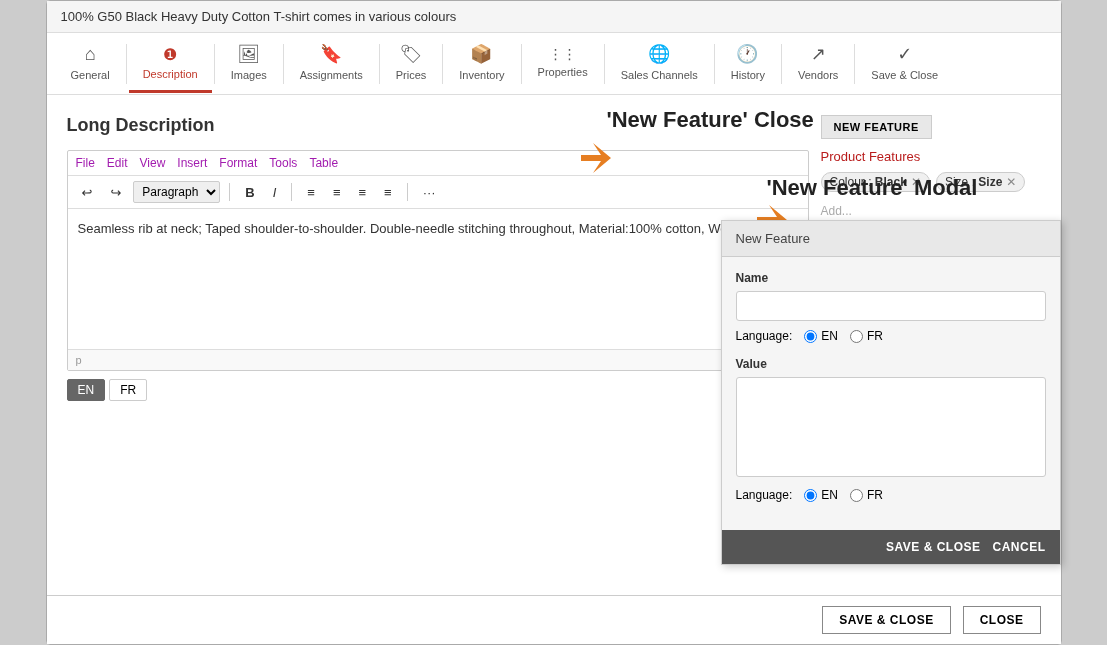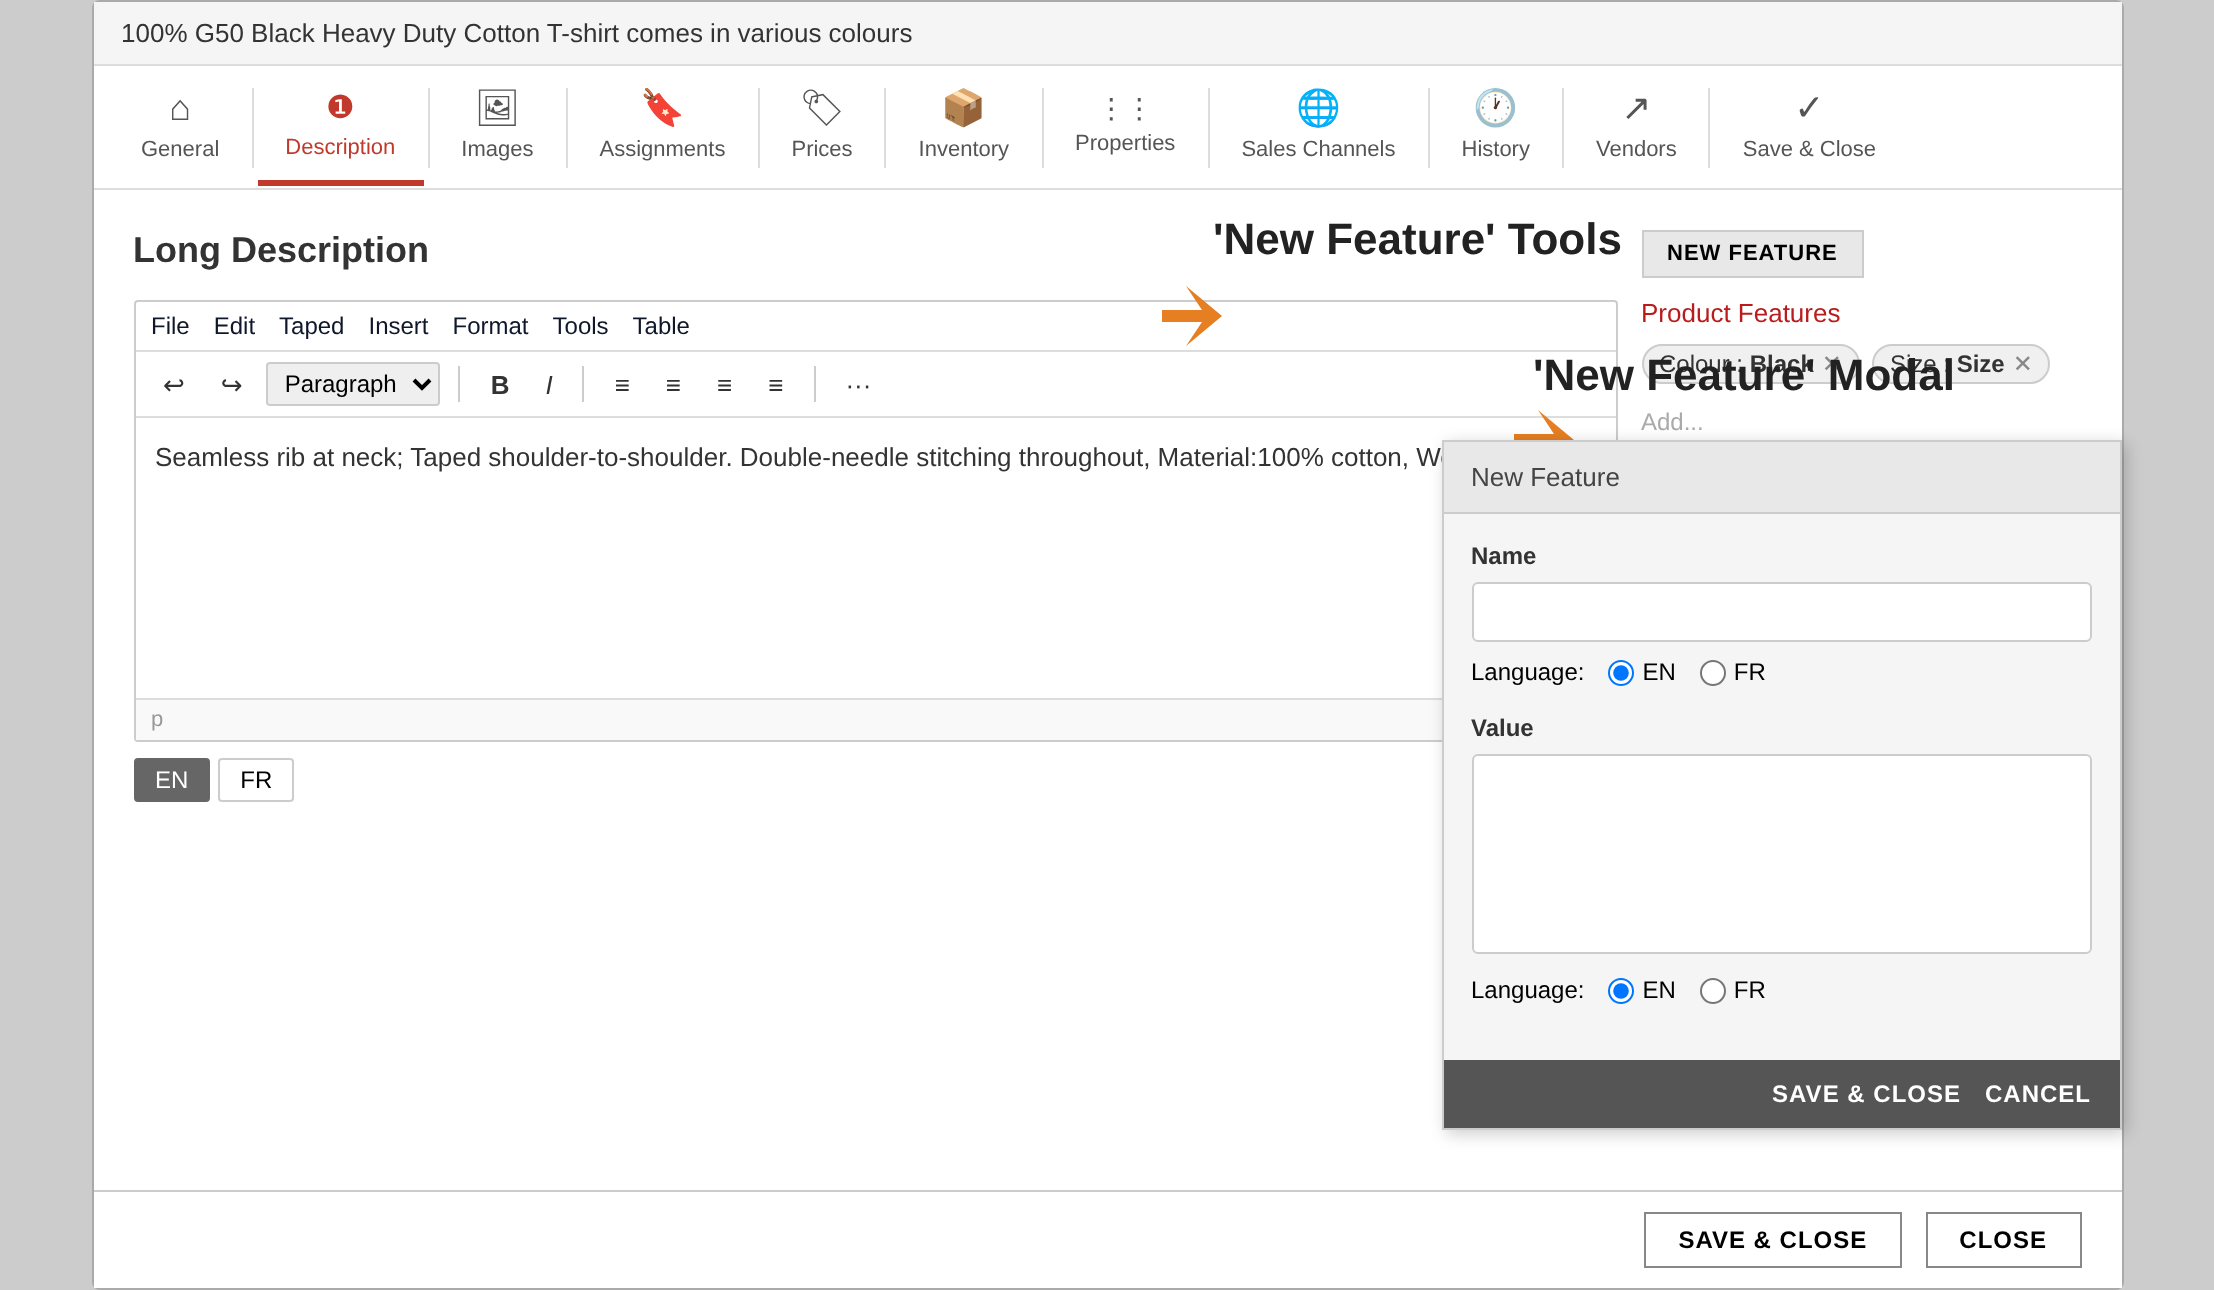--- a/index.html
+++ b/index.html
@@ -15,21 +15,21 @@
     .nav-separator { width: 1px; height: 40px; background: #ddd; margin: 0 2px; }
     .nav-icon { font-size: 18px; }
 
     .content-area { display: flex; flex: 1; padding: 20px; gap: 12px; }
 
     
     .left-panel { flex: 1; min-width: 0; }
     .section-title { font-size: 18px; font-weight: bold; color: #333; margin-bottom: 14px; }
 
     .editor-wrapper { border: 1px solid #ccc; border-radius: 2px; }
-    .editor-menubar { display: flex; gap: 12px; padding: 5px 8px; border-bottom: 1px solid #ddd; font-size: 12px; color: #0f172a; }
+    .editor-menubar { display: flex; gap: 12px; padding: 5px 8px; border-bottom: 1px solid #ddd; font-size: 12px; color: #a21caf; }
     .editor-menubar span { cursor: pointer; }
     .editor-toolbar { display: flex; align-items: center; gap: 6px; padding: 5px 8px; border-bottom: 1px solid #ddd; }
     .toolbar-btn { background: none; border: 1px solid transparent; border-radius: 2px; padding: 2px 5px; cursor: pointer; font-size: 13px; color: #333; }
     .toolbar-separator { width: 1px; height: 18px; background: #ccc; margin: 0 3px; }
     .para-select { font-size: 12px; padding: 2px 4px; border: 1px solid #ccc; border-radius: 2px; }
     .editor-body { min-height: 140px; padding: 10px; font-size: 13px; color: #333; line-height: 1.5; }
     .editor-footer { padding: 4px 8px; background: #f9f9f9; border-top: 1px solid #ddd; font-size: 11px; color: #999; }
     .lang-buttons { display: flex; gap: 4px; margin-top: 8px; }
     .lang-btn { padding: 3px 10px; border: 1px solid #ccc; background: #fff; cursor: pointer; font-size: 12px; border-radius: 2px; }
     .lang-btn.active { background: #666; color: #fff; border-color: #666; }
@@ -137,21 +137,21 @@
   <div class="content-area" style="position:relative;">
 
     <div class="left-panel">
       <div class="section-title">Long Description</div>
 
       <div class="editor-wrapper">
 
         <div class="editor-menubar">
           <span>File</span>
           <span>Edit</span>
-          <span>Taped</span>
+          <span>View</span>
           <span>Insert</span>
           <span>Format</span>
           <span>Tools</span>
           <span>Table</span>
         </div>
 
         <div class="editor-toolbar">
           <button class="toolbar-btn">↩</button>
           <button class="toolbar-btn">↪</button>
           <select class="para-select">
@@ -194,21 +194,21 @@
         </div>
         <div class="feature-tag">
           <span>Size : <strong>Size</strong></span>
           <span class="remove">✕</span>
         </div>
       </div>
       <div class="feature-add">Add...</div>
     </div>
 
     <div style="position:absolute; top:12px; left:560px; font-size:22px; font-weight:900; color:#222;">
-      <span>'New Feature' Tools</span>
+      <span>'New Feature' Close</span>
     </div>
 
     <div style="position:absolute; top:80px; left:720px; font-size:22px; font-weight:900; color:#222;">
       <span>'New Feature' Modal</span>
     </div>
 
     <div style="position:absolute; top:48px; left:534px; pointer-events:none;">
       <svg width="30" height="30" viewBox="0 0 30 30">
         <polygon points="0,12 20,12 12,0 30,15 12,30 20,18 0,18" fill="#e67e22"></polygon>
       </svg>

